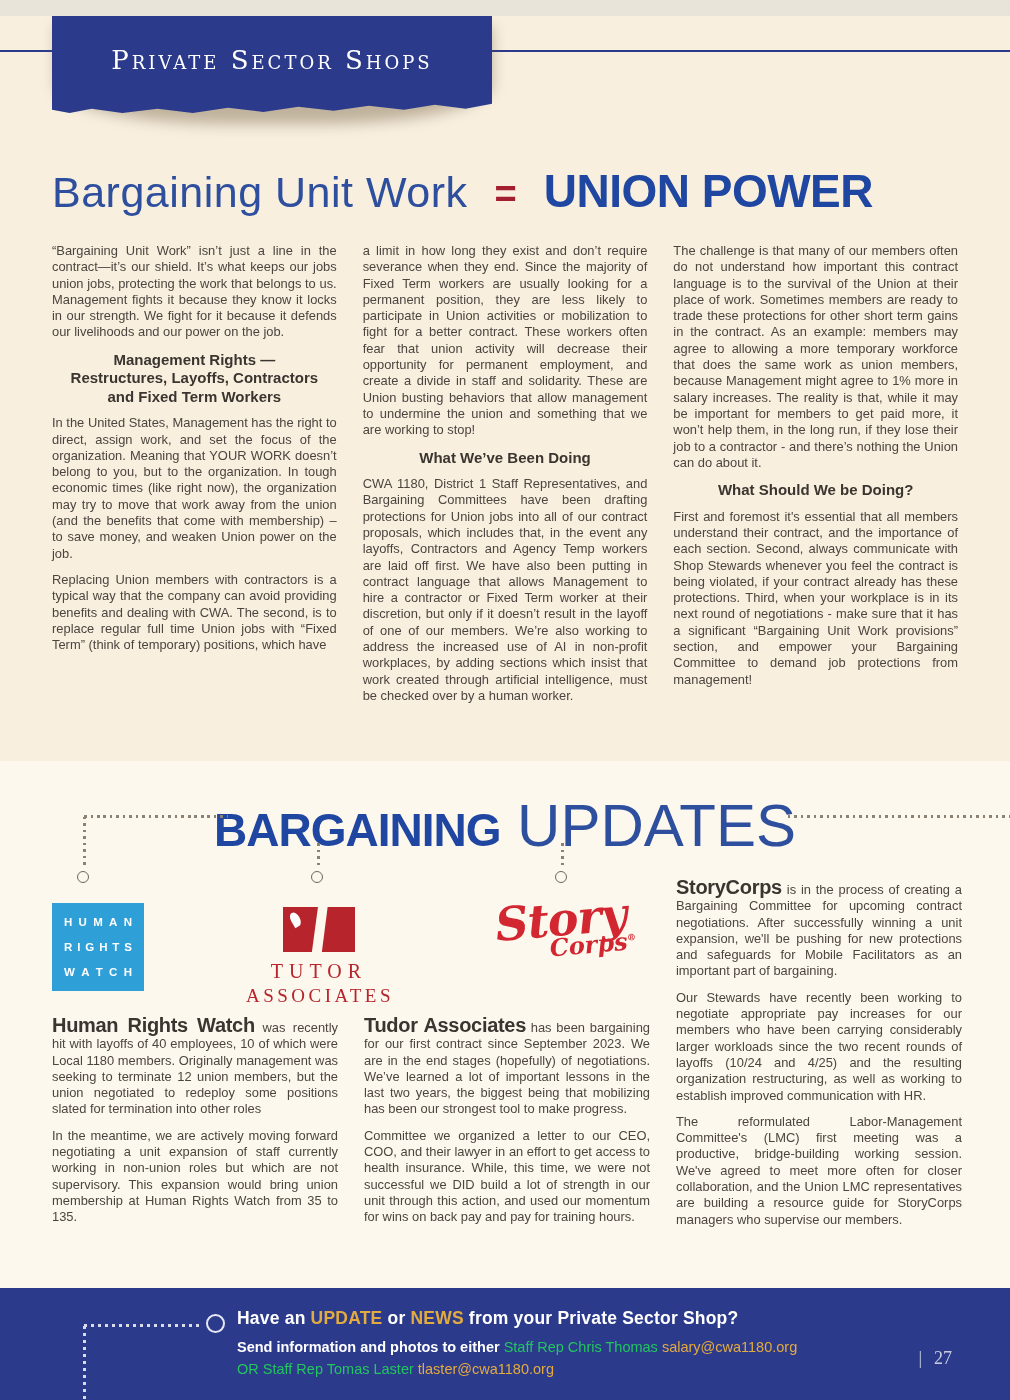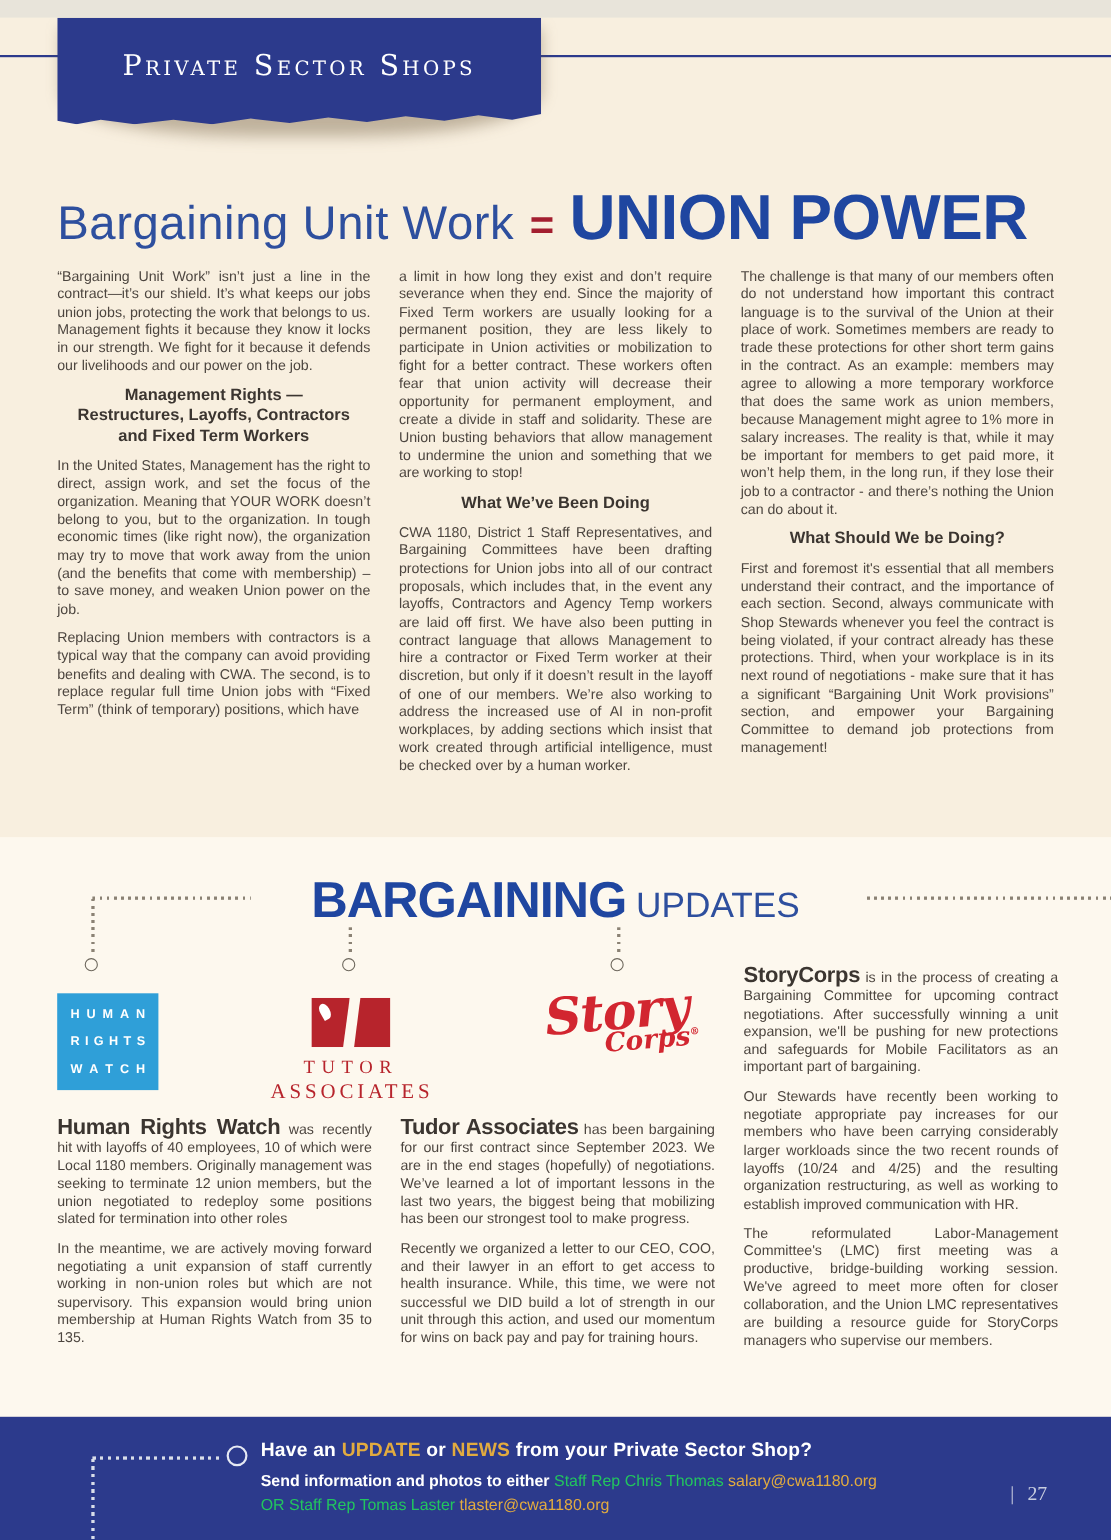--- a/index.html
+++ b/index.html
@@ -20,55 +20,55 @@
     position:absolute; left:52px; top:0; width:440px; height:102px;
     background:var(--banner-blue);
     clip-path:polygon(0% 0%,100% 0%,100% 86%,94% 91%,87% 87%,80% 92%,72% 88%,64% 93%,56% 89%,48% 94%,40% 90%,32% 95%,24% 91%,16% 95%,9% 91%,4% 95%,0% 92%);
     display:flex; align-items:center; justify-content:center; padding-bottom:14px;
   }
   .banner-label {
     color:#fff; font-family:"DejaVu Serif","Liberation Serif",serif;
     font-variant:small-caps; font-size:26px; letter-spacing:3px; font-weight:500;
   }
   
-  .page-title { position:absolute; left:52px; top:148px; width:910px; display:flex; align-items:baseline; gap:14px; white-space:nowrap; }
+  .page-title { position:absolute; left:52px; top:148px; width:910px; display:flex; align-items:baseline; gap:27px; white-space:nowrap; }
   .title-light { font-size:43px; font-weight:400; color:var(--title-blue); letter-spacing:0.5px; }
   .title-eq { font-size:38px; font-weight:800; color:var(--accent-red); }
-  .title-bold { font-size:58px; font-weight:800; color:var(--power-blue); letter-spacing:-0.5px; }
+  .title-bold { font-size:46px; font-weight:800; color:var(--power-blue); letter-spacing:-0.5px; }
   
   .article { position:absolute; left:52px; top:227px; width:906px; display:flex; gap:26px; }
   .article-col { flex:1 1 0; }
   .article-col p, .updates-col p {
     font-size:12.9px; line-height:16.3px; color:var(--body-text);
     text-align:justify; margin-bottom:10px;
   }
   .article-col h3 {
     font-size:15px; line-height:18.5px; color:var(--heading-text);
     font-weight:700; margin:4px 0 9px; white-space:pre-line; text-align:center;
   }
   
   .updates-section { position:absolute; left:0; top:745px; width:1010px; height:527px; background:var(--cream-bottom); }
   .updates-heading { position:absolute; left:0; top:30px; width:100%; text-align:center; white-space:nowrap; }
   .uh-bold { font-size:46px; font-weight:800; color:var(--power-blue); letter-spacing:-1px; }
-  .uh-light { font-size:32px; font-weight:400; color:var(--title-blue); letter-spacing:0px; }
+  .uh-light { font-size:60px; font-weight:400; color:var(--title-blue); letter-spacing:0px; }
   .dot-h { position:absolute; height:3px; background-image:repeating-linear-gradient(90deg, var(--dot-gray) 0 2.5px, transparent 2.5px 6.5px); }
   .dot-v { position:absolute; width:3px; background-image:repeating-linear-gradient(180deg, var(--dot-gray) 0 2.5px, transparent 2.5px 6.5px); }
   .dot-circle { position:absolute; width:12px; height:12px; border:1.6px solid #6d675c; border-radius:50%; background:transparent; }
   
   .hrw-logo {
     position:absolute; left:52px; top:142px; width:92px; height:88px;
     background:var(--hrw-blue); padding:13px 12px; display:flex; flex-direction:column; justify-content:space-between;
   }
   .hrw-line { display:flex; justify-content:space-between; color:#fff; font-size:11.5px; font-weight:700; }
   .tutor-logo { position:absolute; left:246px; top:146px; width:146px; text-align:center; }
   .tutor-icon { position:relative; width:72px; height:45px; margin:0 auto 8px; }
   .ti-left { position:absolute; left:0; top:0; width:38px; height:45px; background:var(--tutor-red); clip-path:polygon(0 0,92% 0,76% 100%,0 100%); }
   .ti-right { position:absolute; right:0; top:0; width:36px; height:45px; background:var(--tutor-red); clip-path:polygon(24% 0,100% 0,100% 100%,8% 100%); }
   .ti-comma { position:absolute; left:8px; top:5px; width:9px; height:15px; background:#fff; border-radius:50% 50% 55% 0; transform:rotate(-30deg); }
-  .tutor-line1 { font-family:"Liberation Serif",serif; color:var(--tutor-red); font-size:17px; letter-spacing:6px; margin-bottom:2px; }
+  .tutor-line1 { font-family:"Liberation Serif",serif; color:var(--tutor-red); font-size:20px; letter-spacing:6px; margin-bottom:2px; }
   .tutor-line2 { font-family:"Liberation Serif",serif; color:var(--tutor-red); font-size:19px; letter-spacing:3.5px; }
   .story-logo { position:absolute; left:496px; top:135px; width:140px; transform:rotate(-5deg); color:var(--story-red); }
   .story-word1 { font-family:"DejaVu Serif","Liberation Serif",serif; font-style:italic; font-weight:700; font-size:46px; line-height:46px; letter-spacing:-1px; }
   .story-word2 { font-family:"DejaVu Serif","Liberation Serif",serif; font-style:italic; font-weight:700; font-size:24px; margin:-10px 0 0 52px; }
   .story-reg { font-size:9px; vertical-align:super; }
   
   .updates-col { position:absolute; width:286px; }
   .updates-col .lead { font-size:20px; font-weight:800; color:var(--heading-text); letter-spacing:-0.3px; }
   #updates-col-0 { left:52px;  top:256px; }
   #updates-col-1 { left:364px; top:256px; }
@@ -183,21 +183,21 @@
       <div class="story-word1">Story</div>
       <div class="story-word2"><span>Corps</span><span class="story-reg">®</span></div>
     </div>
 
     <div class="updates-col" id="updates-col-0">
         <p><strong class="lead">Human Rights Watch</strong> was recently hit with layoffs of 40 employees, 10 of which were Local 1180 members. Originally management was seeking to terminate 12 union members, but the union negotiated to redeploy some positions slated for termination into other roles</p>
         <p>In the meantime, we are actively moving forward negotiating a unit expansion of staff currently working in non-union roles but which are not supervisory. This expansion would bring union membership at Human Rights Watch from 35 to 135.</p>
       </div>
     <div class="updates-col" id="updates-col-1">
         <p><strong class="lead">Tudor Associates</strong> has been bargaining for our first contract since September 2023. We are in the end stages (hopefully) of negotiations. We’ve learned a lot of important lessons in the last two years, the biggest being that mobilizing has been our strongest tool to make progress.</p>
-        <p>Recently we organized a letter to our CEO, COO, and their lawyer in an effort to get access to health insurance. While, this time, we were not successful we DID build a lot of strength in our unit through this action, and used our momentum for wins on back pay and pay for training hours.</p>
+        <p>Committee we organized a letter to our CEO, COO, and their lawyer in an effort to get access to health insurance. While, this time, we were not successful we DID build a lot of strength in our unit through this action, and used our momentum for wins on back pay and pay for training hours.</p>
       </div>
     <div class="updates-col" id="updates-col-2">
         <p><strong class="lead">StoryCorps</strong> is in the process of creating a Bargaining Committee for upcoming contract negotiations. After successfully winning a unit expansion, we'll be pushing for new protections and safeguards for Mobile Facilitators as an important part of bargaining.</p>
         <p>Our Stewards have recently been working to negotiate appropriate pay increases for our members who have been carrying considerably larger workloads since the two recent rounds of layoffs (10/24 and 4/25) and the resulting organization restructuring, as well as working to establish improved communication with HR.</p>
         <p>The reformulated Labor-Management Committee's (LMC) first meeting was a productive, bridge-building working session. We've agreed to meet more often for closer collaboration, and the Union LMC representatives are building a resource guide for StoryCorps managers who supervise our members.</p>
       </div>
   </div>
 
   <div class="footer">
     <div class="f-dot-h"></div>

